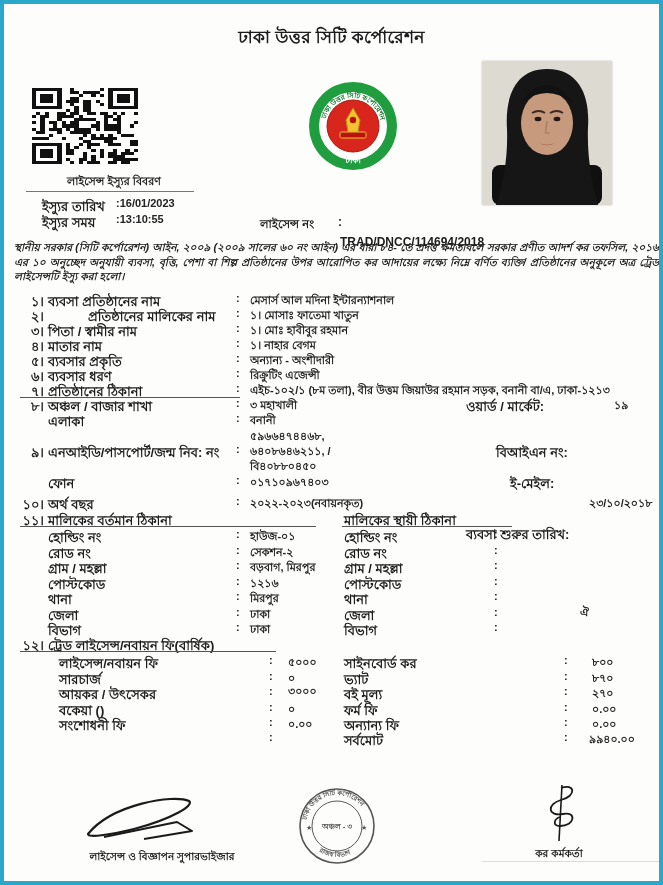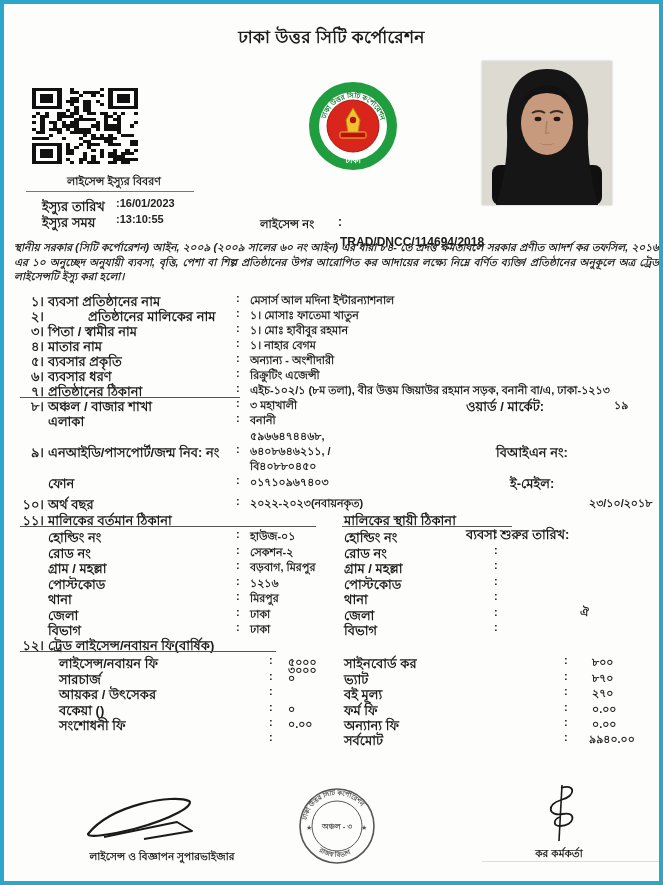--- a/index.html
+++ b/index.html
@@ -427,21 +427,21 @@
 
     <div class="abs row-lbl" style="left:55px;top:666px;">সারচার্জ</div>
     <div class="abs row-val" style="left:265px;top:666px;">:</div>
     <div class="abs row-val" style="left:284px;top:666px;">০</div>
     <div class="abs row-lbl" style="left:340px;top:666px;">ভ্যাট</div>
     <div class="abs row-val" style="left:560px;top:666px;">:</div>
     <div class="abs row-val" style="left:588px;top:666px;">৮৭০</div>
 
     <div class="abs row-lbl" style="left:55px;top:681px;">আয়কর / উৎসেকর</div>
     <div class="abs row-val" style="left:265px;top:681px;">:</div>
-    <div class="abs row-val" style="left:284px;top:658px;text-align:center;">৩০০০</div>
+    <div class="abs row-val" style="left:284px;top:679px;text-align:center;">৩০০০</div>
     <div class="abs row-lbl" style="left:340px;top:681px;">বই মূল্য</div>
     <div class="abs row-val" style="left:560px;top:681px;">:</div>
     <div class="abs row-val" style="left:588px;top:681px;">২৭০</div>
 
     <div class="abs row-lbl" style="left:55px;top:697px;">বকেয়া ()</div>
     <div class="abs row-val" style="left:265px;top:697px;">:</div>
     <div class="abs row-val" style="left:284px;top:697px;">০</div>
     <div class="abs row-lbl" style="left:340px;top:697px;">ফর্ম ফি</div>
     <div class="abs row-val" style="left:560px;top:697px;">:</div>
     <div class="abs row-val" style="left:588px;top:697px;">০.০০</div>

